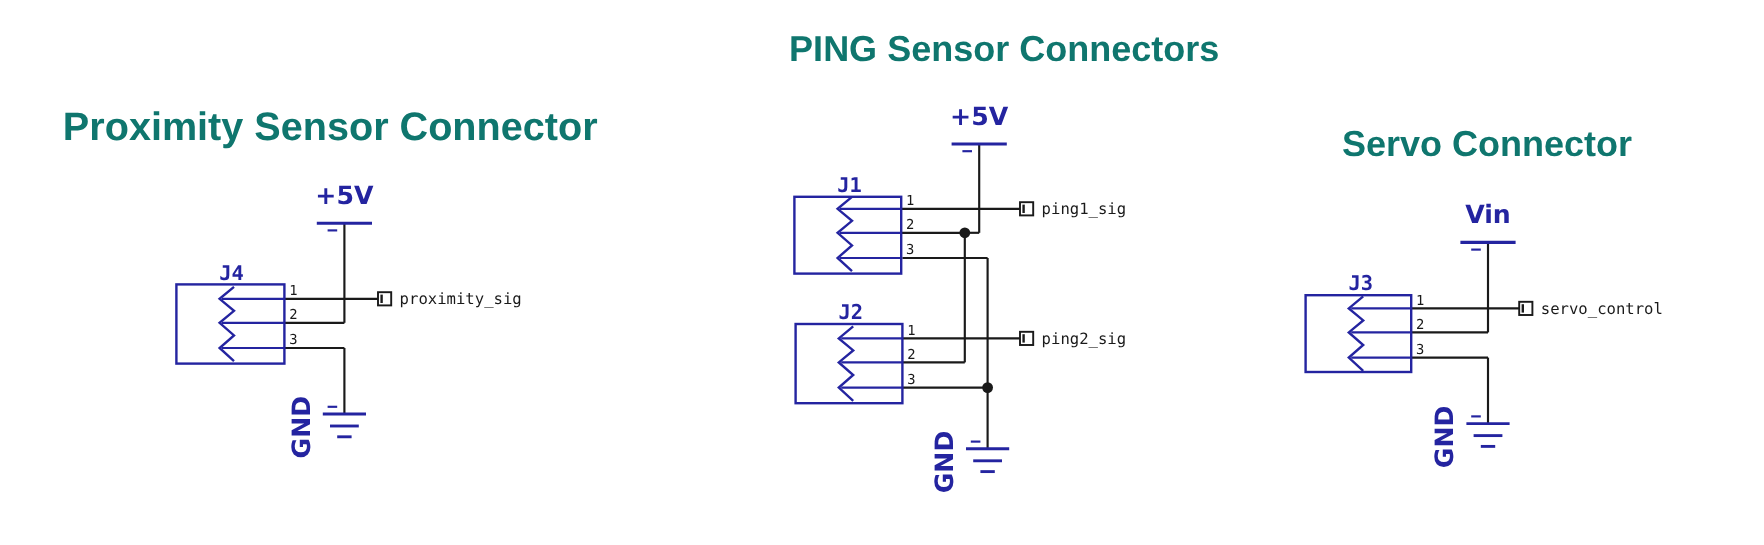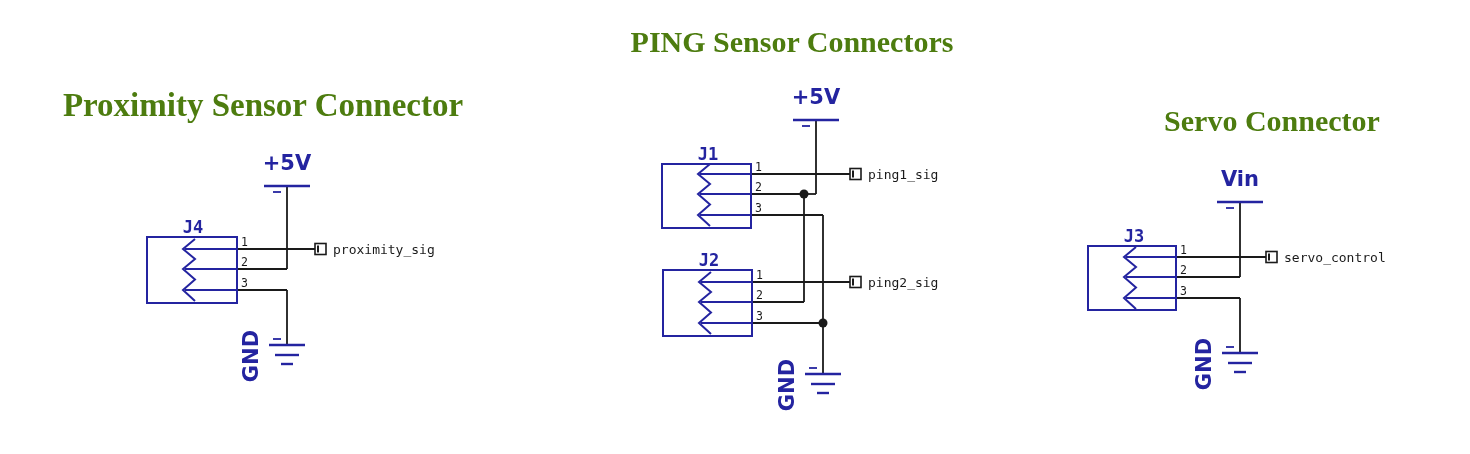--- a/index.html
+++ b/index.html
@@ -1,22 +1,22 @@
 <!DOCTYPE html>
 <html><head>
 <meta charset="utf-8">
 <style>
   html,body{margin:0;padding:0;background:#ffffff;}
   #page{position:relative;width:1470px;height:454px;background:#ffffff;overflow:hidden;
         font-family:"DejaVu Sans Mono",monospace;}
-  .sch-title{position:absolute;font-weight:bold;color:#4d7c0f;text-align:center;
-             font-family:Liberation Serif, serif;white-space:nowrap;}
+  .sch-title{position:absolute;font-weight:bold;color:#0f766e;text-align:right;
+             font-family:Liberation Sans, sans-serif;white-space:nowrap;}
   #title-proximity{left:28px;top:87px;width:470px;font-size:33px;}
   #title-ping{left:568px;top:25px;width:448px;font-size:30px;}
-  #title-servo{left:1128px;top:104px;width:288px;font-size:30px;}
+  #title-servo{left:1072px;top:104px;width:288px;font-size:30px;}
   #schematic{position:absolute;left:0;top:0;}
   .t-ref{font:bold 17px "DejaVu Sans Mono",monospace;}
   .t-pin{font:11.5px "DejaVu Sans Mono",monospace;}
   .t-net{font:13px "DejaVu Sans Mono",monospace;}
   .t-pwr{font:bold 21px "DejaVu Sans",sans-serif;}
 </style>
 </head>
 <body>
 
 <div id="page">

